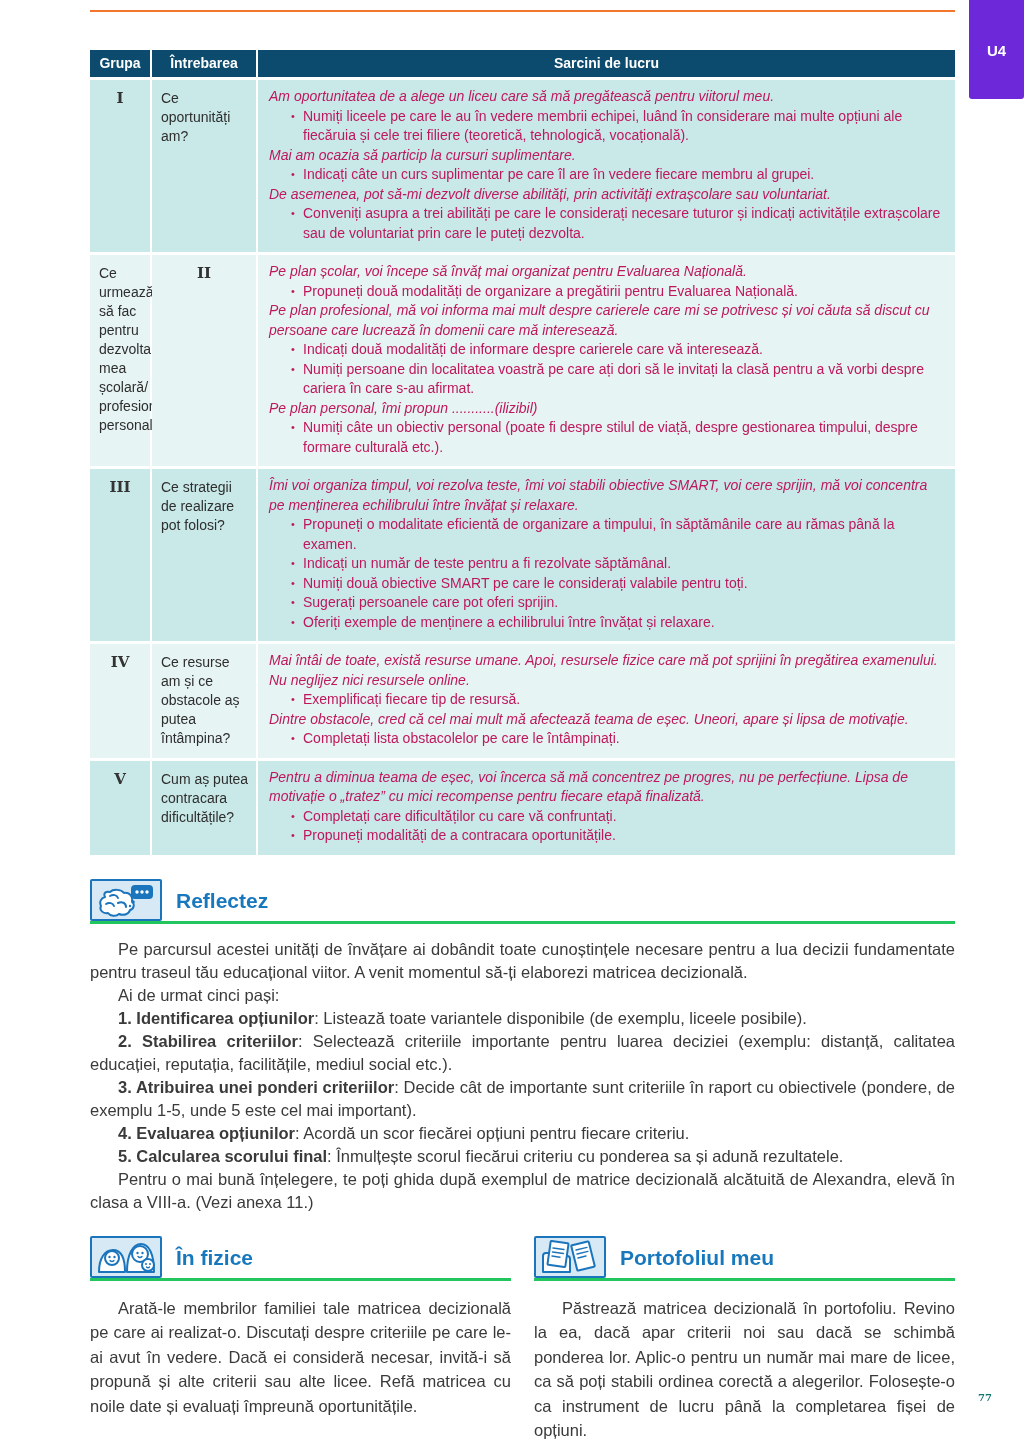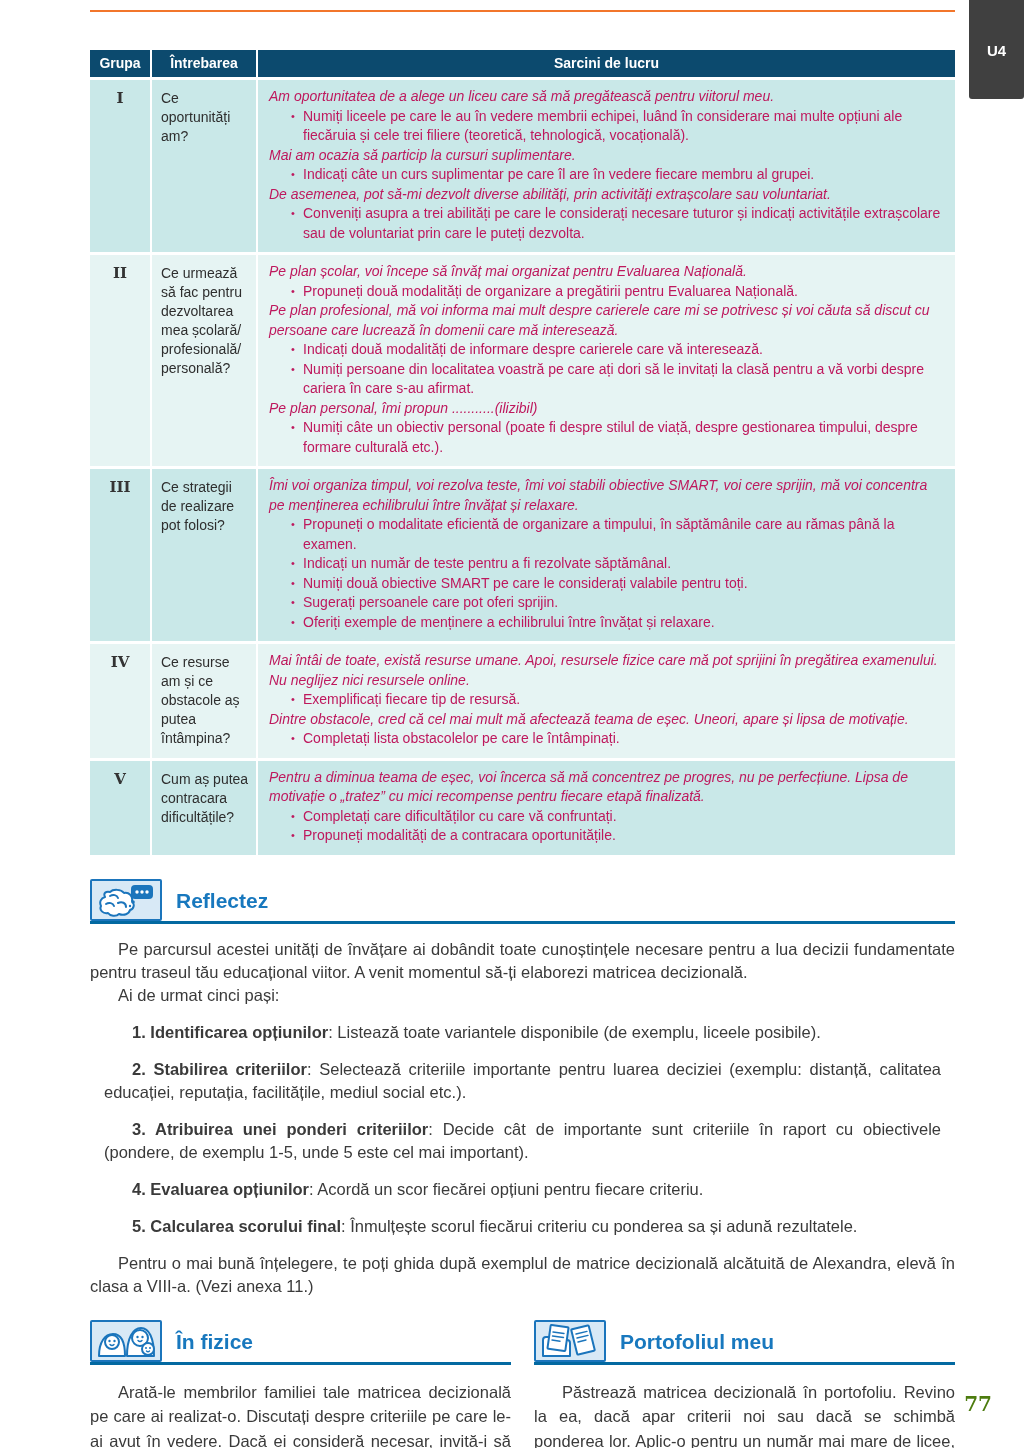--- a/index.html
+++ b/index.html
@@ -1,18 +1,18 @@
 <!DOCTYPE html>
 <html lang="ro"><head>
 <meta charset="utf-8">
 <style>
   html,body{margin:0;padding:0;}
   body{background:#ffffff;font-family:"Liberation Sans",sans-serif;color:#333;}
   .page{position:relative;width:1024px;height:1448px;background:#fff;overflow:hidden;}
-  .unit-tab{position:absolute;top:0;right:0;width:55px;height:99px;background:#404040;
+  .unit-tab{position:absolute;top:0;right:0;width:55px;height:99px;background:#6d28d9;
     color:#fff;font-weight:bold;font-size:15px;display:flex;justify-content:center;
     align-items:flex-start;padding-top:42px;box-sizing:border-box;border-radius:0 0 3px 3px;}
   .content{margin:0 69px 0 90px;width:865px;}
   .doc-title{margin-top:52px;color:#f2762b;font-weight:bold;font-size:15.5px;}
   .title-rule{margin-top:10px;height:2px;background:#f2762b;border:none;}
 
   
   .task-table{margin-top:38px;display:grid;grid-template-columns:60px 104px 1fr;gap:3px 2px;}
   .cell{box-sizing:border-box;}
   .head-cell{background:#0c4a6e;color:#fff;font-weight:bold;font-size:14px;
@@ -22,41 +22,41 @@
   .cell-group{text-align:center;font-family:"DejaVu Serif",serif;font-weight:bold;
     font-size:15px;padding-top:9px;}
   .cell-question{font-size:14px;line-height:19px;padding:9px 6px 8px 9px;color:#2e2e2e;}
   .cell-tasks{font-size:14px;line-height:19.5px;padding:7px 12px 9px 11px;color:#be185d;}
   .task-italic{font-style:italic;}
   .task-bullet{display:flex;}
   .bullet-marker{width:12px;margin-left:22px;flex:0 0 12px;font-size:11px;line-height:19.5px;}
   .bullet-text{flex:1;}
 
   
-  .section-head{display:flex;align-items:flex-end;border-bottom:3px solid #0369a1;}
+  .section-head{display:flex;align-items:flex-end;border-bottom:3px solid #22c55e;}
   .icon-box{width:72px;height:42px;background:#d8e9f6;border:2px solid #1b75bc;
     border-radius:2px;box-sizing:border-box;display:flex;align-items:center;
     justify-content:center;}
   .section-title{color:#1878be;font-weight:bold;font-size:21px;margin-left:14px;
     padding-bottom:8px;}
   .reflect-head{margin-top:24px;}
 
   
   .reflect-body{margin-top:14px;font-size:16.5px;line-height:23px;color:#3a3a3a;}
   .body-par{margin:0;text-indent:28px;text-align:justify;}
-  .step{margin:14px;text-indent:28px;text-align:justify;}
+  .step{margin:0;text-indent:28px;text-align:justify;}
   .step-label{font-weight:bold;}
 
   
   .two-col{display:flex;margin-top:22px;gap:23px;}
   .col{width:421px;}
   .col-text{margin-top:15px;font-size:16.5px;line-height:24.5px;color:#3a3a3a;
     text-align:justify;text-indent:28px;}
   .page-number{position:absolute;right:32px;top:1392px;font-family:"DejaVu Serif",serif;
-    font-weight:bold;font-size:20px;color:#4d7c0f;margin-left:17px;}
+    font-weight:bold;font-size:10px;color:#0f766e;margin-left:17px;}
   svg{display:block;}
 </style>
 </head>
 <body>
 
 <div class="page">
 
   <div class="unit-tab">
     <span>U4</span>
   </div>
@@ -80,22 +80,22 @@
           <div class="task-bullet">
             <span class="bullet-marker">•</span>
             <span class="bullet-text">Indicați câte un curs suplimentar pe care îl are în vedere fiecare membru al grupei.</span>
           </div>
           <div class="task-italic">De asemenea, pot să-mi dezvolt diverse abilități, prin activități extrașcolare sau voluntariat.</div>
           <div class="task-bullet">
             <span class="bullet-marker">•</span>
             <span class="bullet-text">Conveniți asupra a trei abilități pe care le considerați necesare tuturor și indicați activitățile extrașcolare sau de voluntariat prin care le puteți dezvolta.</span>
           </div>
         </div>
+        <div class="cell cell-question row-light">Ce urmează să fac pentru dezvoltarea mea școlară/ profesională/ personală?</div>
         <div class="cell cell-group row-light">II</div>
-        <div class="cell cell-question row-light">Ce urmează să fac pentru dezvoltarea mea școlară/ profesională/ personală?</div>
         <div class="cell cell-tasks row-light">
           <div class="task-italic">Pe plan școlar, voi începe să învăț mai organizat pentru Evaluarea Națională.</div>
           <div class="task-bullet">
             <span class="bullet-marker">•</span>
             <span class="bullet-text">Propuneți două modalități de organizare a pregătirii pentru Evaluarea Națională.</span>
           </div>
           <div class="task-italic">Pe plan profesional, mă voi informa mai mult despre carierele care mi se potrivesc și voi căuta să discut cu persoane care lucrează în domenii care mă interesează.</div>
           <div class="task-bullet">
             <span class="bullet-marker">•</span>
             <span class="bullet-text">Indicați două modalități de informare despre carierele care vă interesează.</span>

